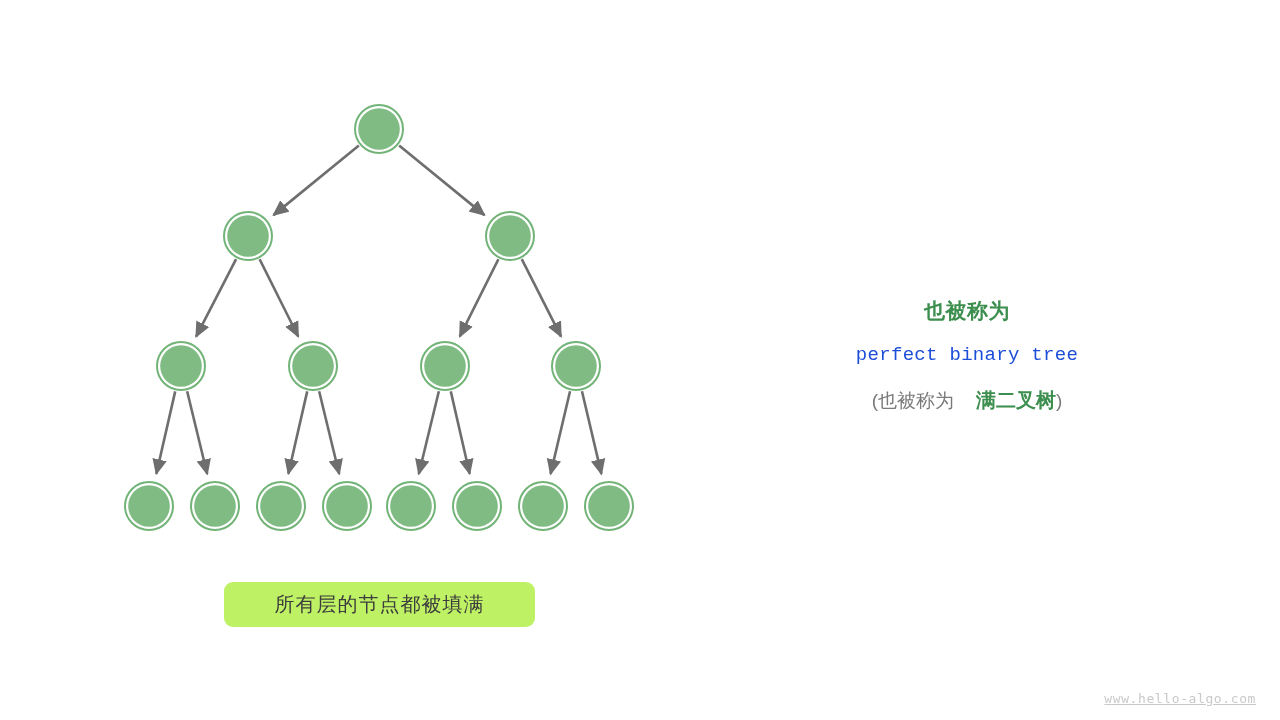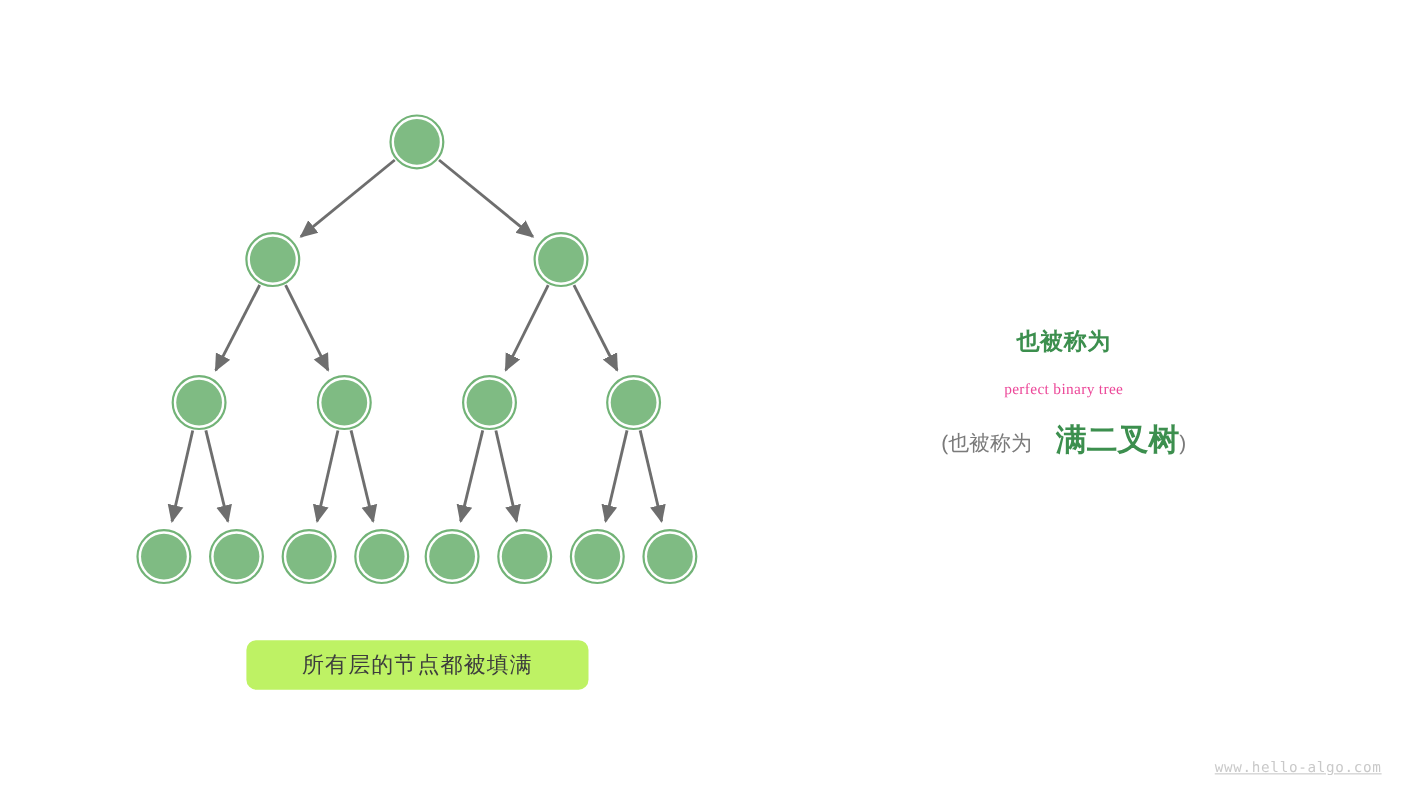--- a/index.html
+++ b/index.html
@@ -32,38 +32,38 @@
   }
   .legend-title {
     font-family: "Liberation Sans", sans-serif;
     font-size: 21px;
     font-weight: bold;
     color: #3c8f4e;
     letter-spacing: 0.5px;
     line-height: 30px;
   }
   .legend-en {
-    font-family: Liberation Serif, serif;
-    font-size: 14px;
-    color: #ec4899;
+    font-family: Liberation Mono, monospace;
+    font-size: 19px;
+    color: #1d4ed8;
     line-height: 30px;
     margin-top: 14px;
     letter-spacing: 0.3px;
   }
   .legend-alias {
     font-family: "Liberation Sans", sans-serif;
     font-size: 19px;
     color: #7a7a7a;
     line-height: 30px;
     margin-top: 15px;
   }
   .legend-alias .hl {
     color: #3c8f4e;
     font-weight: bold;
-    font-size: 28px;
+    font-size: 20px;
     padding-left: 22px;
   }
 
   
   .caption {
     position: absolute;
     left: 224px;
     top: 582px;
     width: 311px;
     height: 45px;

